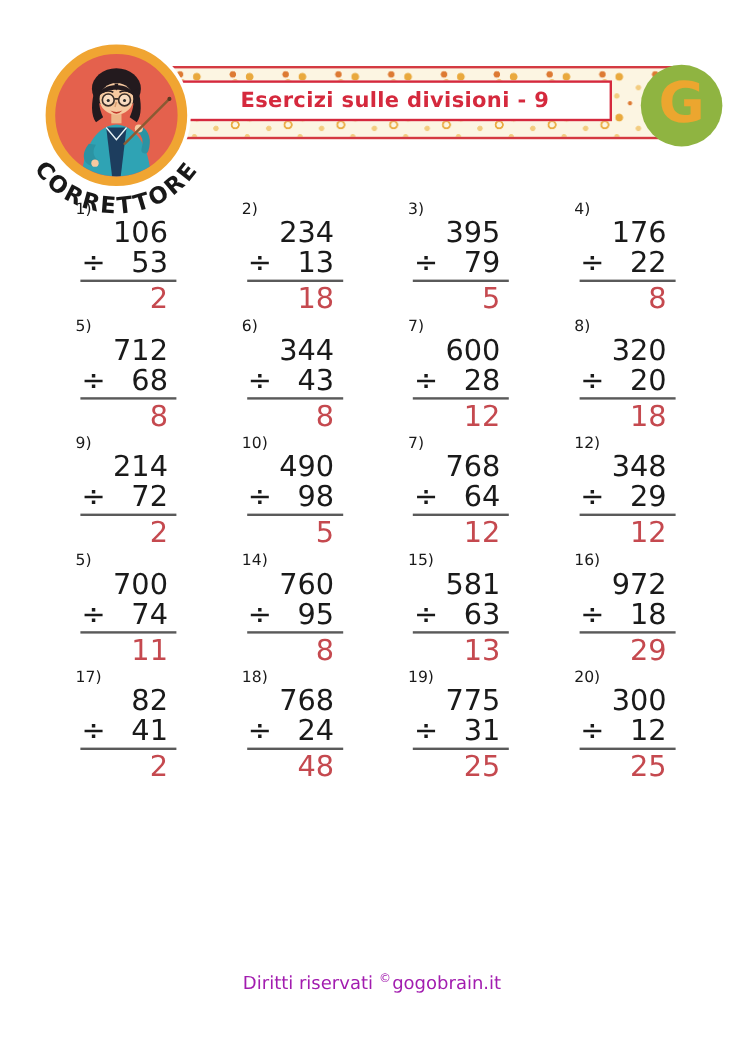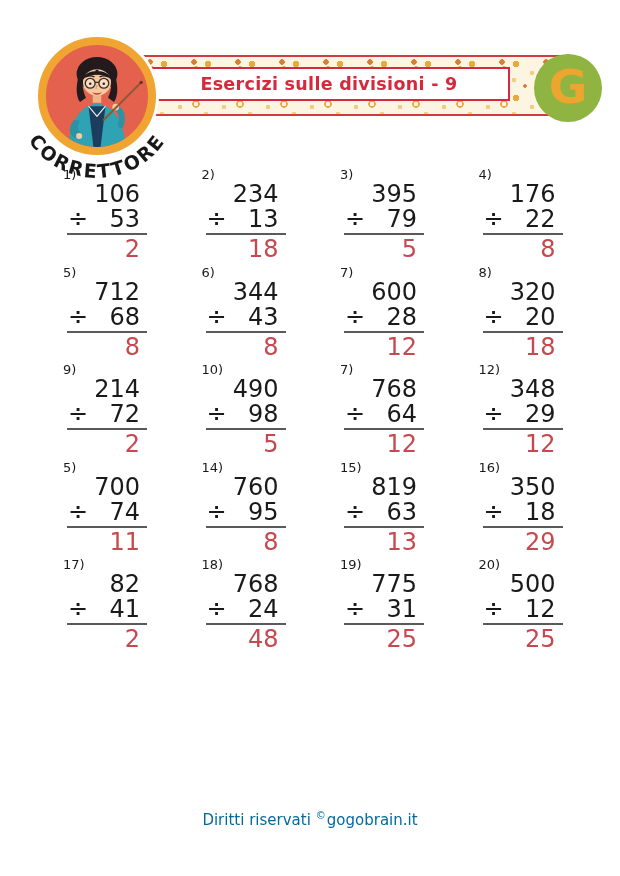--- a/index.html
+++ b/index.html
@@ -78,21 +78,21 @@
     display:flex;justify-content:space-between;align-items:baseline;
     line-height:25px;border-bottom:2px solid var(--line-gray);padding-bottom:1px;
   }
   .p-sign{padding-left:1px;}
   .p-divisor{padding-right:7px;}
   .p-answer{line-height:27px;padding-right:7px;margin-top:1px;color:var(--answer-red);}
 
   
   .footer{
     position:absolute;left:0;top:810px;width:100%;text-align:center;
-    font-size:15px;color:#0369a1;
+    font-size:15px;color:#a21caf;
   }
   .footer sup{font-size:10px;margin:0 1px 0 5px;}
 </style>
 </head>
 <body>
 
 <div class="banner-strip">
   <div class="title-box">
     <span>Esercizi sulle divisioni - 9</span>
   </div>
@@ -322,33 +322,33 @@
           <span class="p-sign">÷</span>
           <span class="p-divisor">95</span>
         </div>
         <div class="p-answer">8</div>
       </div>
     </div>
 
     <div class="problem">
       <div class="p-label">15)</div>
       <div class="p-nums">
-        <div class="p-dividend">819</div>
+        <div class="p-dividend">581</div>
         <div class="p-divrow">
           <span class="p-sign">÷</span>
           <span class="p-divisor">63</span>
         </div>
         <div class="p-answer">13</div>
       </div>
     </div>
 
     <div class="problem">
       <div class="p-label">16)</div>
       <div class="p-nums">
-        <div class="p-dividend">350</div>
+        <div class="p-dividend">972</div>
         <div class="p-divrow">
           <span class="p-sign">÷</span>
           <span class="p-divisor">18</span>
         </div>
         <div class="p-answer">29</div>
       </div>
     </div>
 
     <div class="problem">
       <div class="p-label">17)</div>
@@ -382,21 +382,21 @@
           <span class="p-sign">÷</span>
           <span class="p-divisor">31</span>
         </div>
         <div class="p-answer">25</div>
       </div>
     </div>
 
     <div class="problem">
       <div class="p-label">20)</div>
       <div class="p-nums">
-        <div class="p-dividend">500</div>
+        <div class="p-dividend">300</div>
         <div class="p-divrow">
           <span class="p-sign">÷</span>
           <span class="p-divisor">12</span>
         </div>
         <div class="p-answer">25</div>
       </div>
     </div>
   </main>
 
 <div class="footer">

